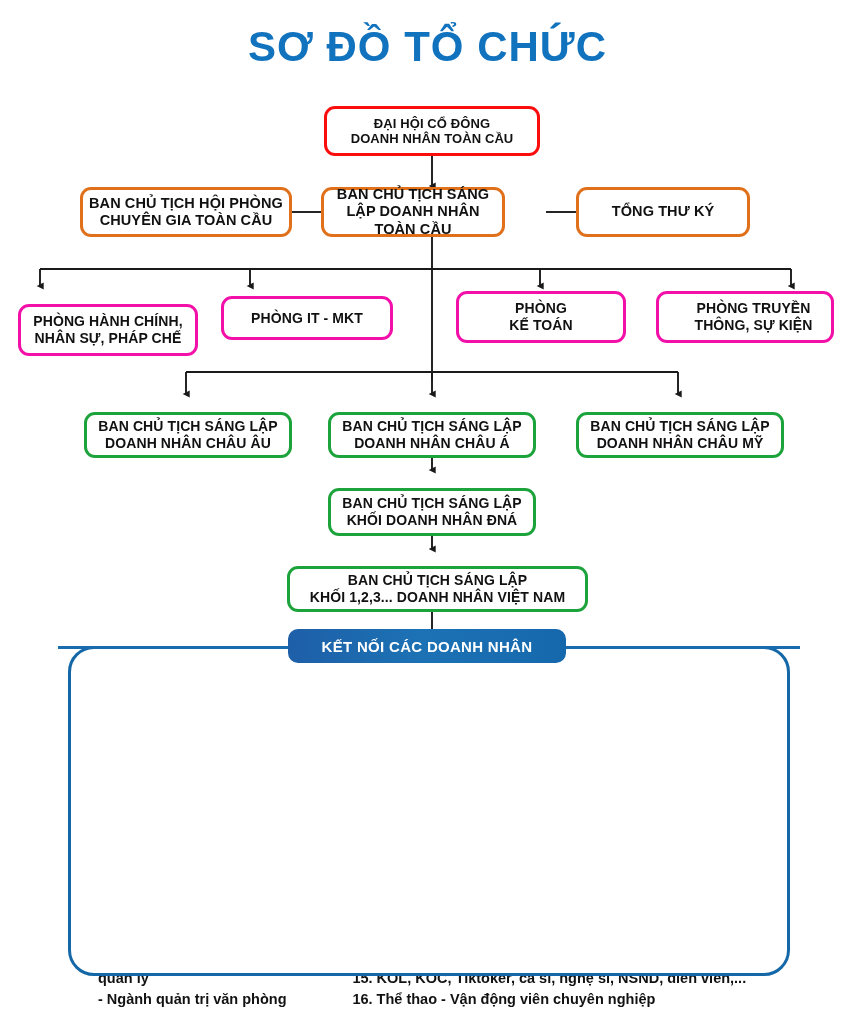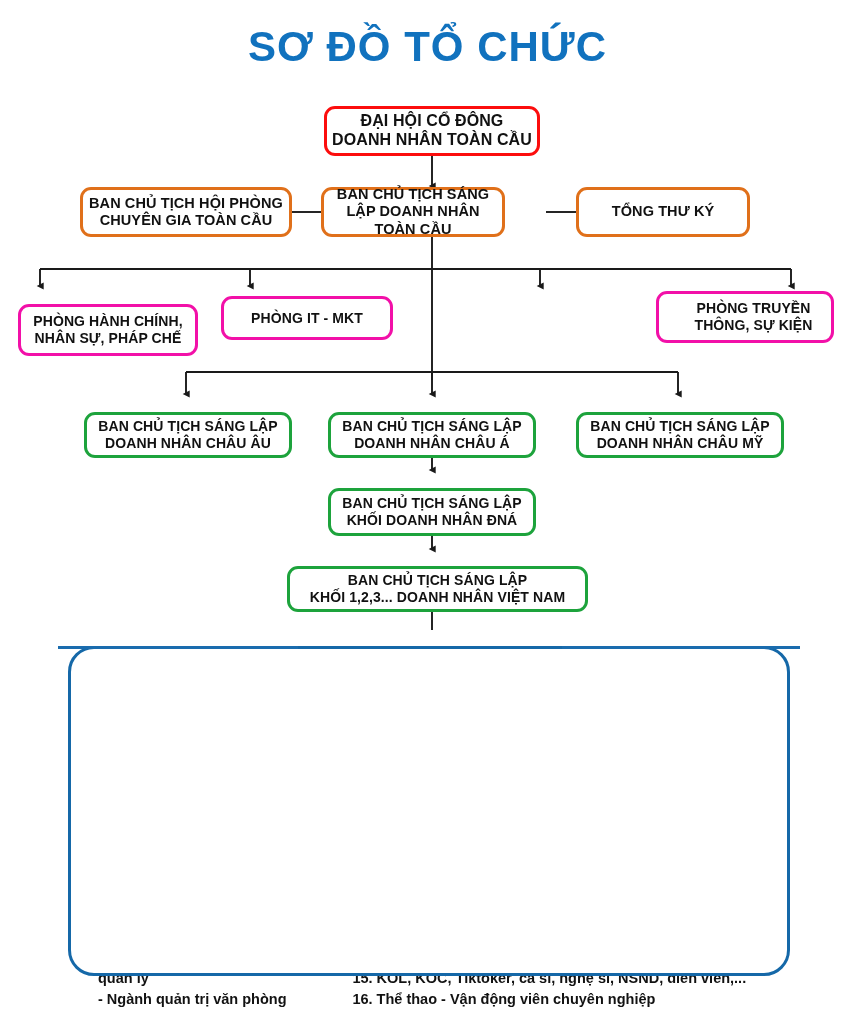--- a/index.html
+++ b/index.html
@@ -121,50 +121,53 @@
       <line x1="678" y1="372" x2="678" y2="394" marker-end="url(#arw)"></line>
 
       <line x1="432" y1="448" x2="432" y2="470" marker-end="url(#arw)"></line>
 
       <line x1="432" y1="525" x2="432" y2="549" marker-end="url(#arw)"></line>
 
       <line x1="432" y1="596" x2="432" y2="630"></line>
     </g>
   </svg>
 
-  <div class="node n-red" style="left: 324px; top: 106px; width: 216px; height: 50px; font-size: 16px; white-space: pre-line;">ĐẠI HỘI CỔ ĐÔNG
+  <div class="node n-red" style="left: 324px; top: 106px; width: 216px; height: 50px; font-size: 13px; white-space: pre-line;">ĐẠI HỘI CỔ ĐÔNG
 DOANH NHÂN TOÀN CẦU</div>
 
   <div class="node n-orange" style="left: 80px; top: 187px; width: 212px; height: 50px; font-size: 14.5px; white-space: pre-line;">BAN CHỦ TỊCH HỘI PHÒNG
 CHUYÊN GIA TOÀN CẦU</div>
   <div class="node n-orange" style="left: 321px; top: 187px; width: 184px; height: 50px; font-size: 14.5px; white-space: pre-line;">BAN CHỦ TỊCH SÁNG
 LẬP DOANH NHÂN TOÀN CẦU</div>
   <div class="node n-orange" style="left: 576px; top: 187px; width: 174px; height: 50px; font-size: 14.5px; white-space: pre-line;">TỔNG THƯ KÝ</div>
 
   <div class="node n-magenta" style="left: 18px; top: 304px; width: 180px; height: 52px; font-size: 14px; white-space: pre-line;">PHÒNG HÀNH CHÍNH,
 NHÂN SỰ, PHÁP CHẾ</div>
   <div class="node n-magenta" style="left: 221px; top: 296px; width: 172px; height: 44px; font-size: 14px; white-space: pre-line;">PHÒNG IT - MKT</div>
+  <div class="node n-magenta" style="left: 456px; top: 291px; width: 170px; height: 52px; font-size: 14px; white-space: pre-line;">PHÒNG
+KẾ TOÁN</div>
   <div class="node n-magenta" style="left: 656px; top: 291px; width: 178px; height: 52px; font-size: 14px; white-space: pre-line; padding-left: 17px;">PHÒNG TRUYỀN
 THÔNG, SỰ KIỆN</div>
 
   <div class="node n-green" style="left: 84px; top: 398px; width: 208px; height: 46px; font-size: 14px; white-space: pre-line;">BAN CHỦ TỊCH SÁNG LẬP
 DOANH NHÂN CHÂU ÂU</div>
   <div class="node n-green" style="left: 328px; top: 398px; width: 208px; height: 46px; font-size: 14px; white-space: pre-line;">BAN CHỦ TỊCH SÁNG LẬP
 DOANH NHÂN CHÂU Á</div>
   <div class="node n-green" style="left: 576px; top: 398px; width: 208px; height: 46px; font-size: 14px; white-space: pre-line;">BAN CHỦ TỊCH SÁNG LẬP
 DOANH NHÂN CHÂU MỸ</div>
 
   <div class="node n-green" style="left: 328px; top: 474px; width: 208px; height: 48px; font-size: 14px; white-space: pre-line;">BAN CHỦ TỊCH SÁNG LẬP
 KHỐI DOANH NHÂN ĐNÁ</div>
 
   <div class="node n-green" style="left: 287px; top: 552px; width: 301px; height: 46px; font-size: 14px; white-space: pre-line;">BAN CHỦ TỊCH SÁNG LẬP
 KHỐI 1,2,3... DOANH NHÂN VIỆT NAM</div>
 
   <div class="banner-rule" style="left:58px;top:646px;width:240px;"></div>
   <div class="banner-rule" style="left:562px;top:646px;width:238px;"></div>
+  <div class="banner" style="left:288px;top:629px;width:278px;height:34px;">KẾT NỐI CÁC DOANH NHÂN</div>
 
   <div class="panel" style="left:68px;top:646px;width:722px;height:330px;"></div>
 
   <div class="panel-cols" style="left:98px;top:674px;width:680px;">
     <div class="col col-left">1. Sản xuất và chế biến
 2. Kiến trúc và xây dựng
 3. Các nhóm ngành kinh doanh
 - Ngành quản trị kinh doanh
 - Ngành quản trị dịch vụ du lịch
 và lữ hành

